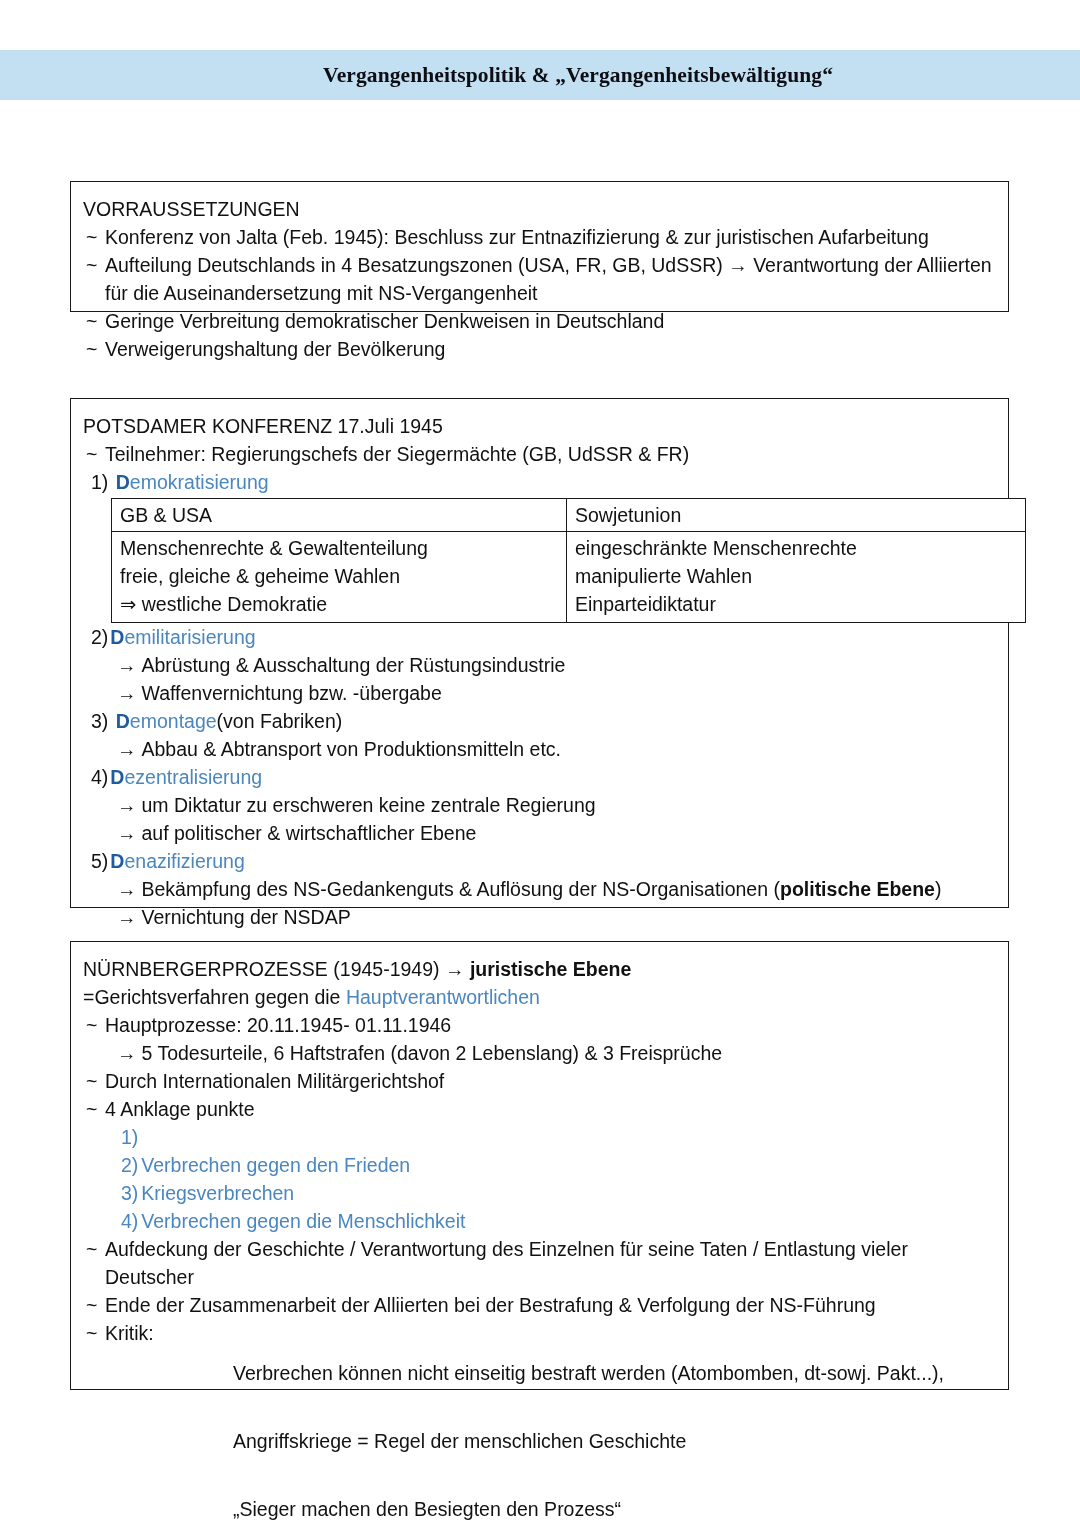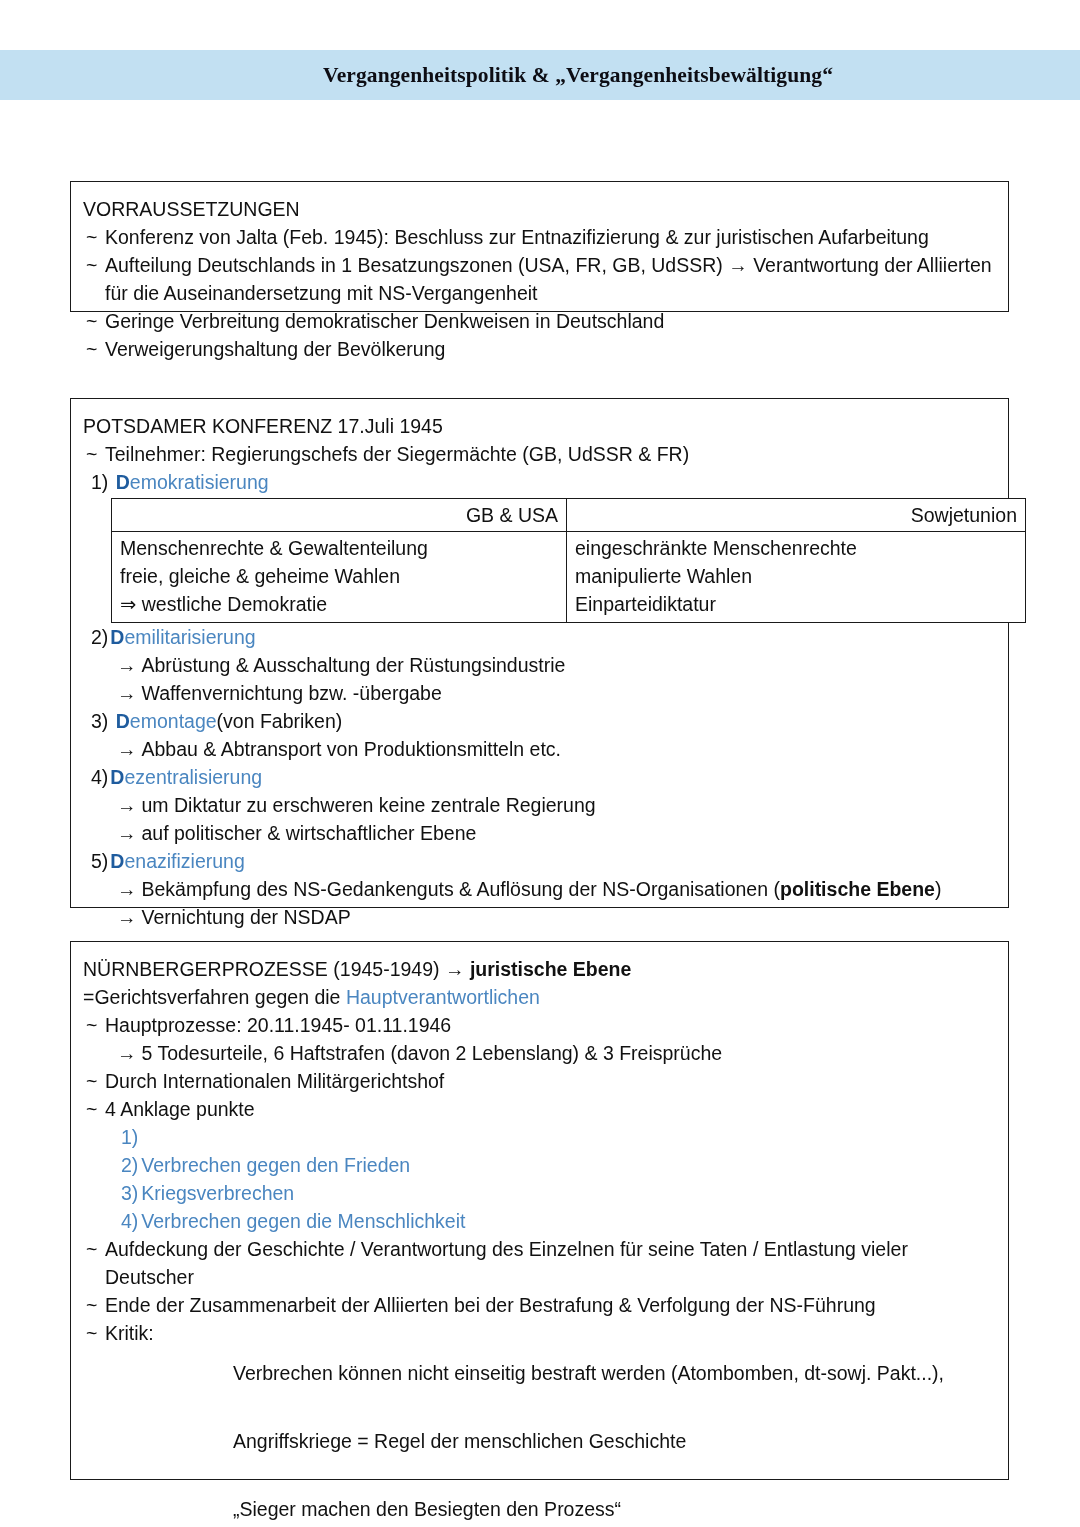--- a/index.html
+++ b/index.html
@@ -42,21 +42,21 @@
   .box {
     position: absolute;
     left: 70px;
     width: 939px;
     border: 1.5px solid #1a1a1a;
     box-sizing: border-box;
     background: #ffffff;
   }
   #box-vorraussetzungen { top: 181px; height: 131px; }
   #box-potsdam         { top: 398px; height: 510px; }
-  #box-nuernberg       { top: 941px; height: 539px; }
+  #box-nuernberg       { top: 941px; height: 449px; }
 
   .box-inner {
     padding: 13px 14px 10px 12px;
   }
 
   .head-line {
     font-size: 19.5px;
     line-height: 28px;
     white-space: nowrap;
   }
@@ -126,21 +126,21 @@
     background: #ffffff;
   }
   .dtable td, .dtable th {
     border: 1.5px solid #1a1a1a;
     font-size: 19.5px;
     line-height: 28px;
     font-weight: normal;
     vertical-align: top;
     padding: 2px 8px 4px 8px;
   }
-  .dtable th { text-align: right; padding-bottom: 2px; }
+  .dtable th { text-align: left; padding-bottom: 2px; }
   .dtable .col-a { width: 438px; }
   .dtable .col-b { width: 442px; }
   .cellline { white-space: nowrap; }
 
   
   .kritik-row {
     display: flex;
     align-items: flex-start;
     font-size: 19.5px;
     line-height: 28px;
@@ -159,21 +159,21 @@
   <div class="box-inner">
     <div class="head-line">VORRAUSSETZUNGEN</div>
 
     <div class="tilde-row">
       <span class="tilde">~</span>
       <span class="body">Konferenz von Jalta (Feb. 1945): Beschluss zur Entnazifizierung &amp; zur juristischen Aufarbeitung</span>
     </div>
 
     <div class="tilde-row">
       <span class="tilde">~</span>
-      <span class="body">Aufteilung Deutschlands in 1 Besatzungszonen (USA, FR, GB, UdSSR) → Verantwortung der Alliierten für die Auseinandersetzung mit NS-Vergangenheit</span>
+      <span class="body">Aufteilung Deutschlands in 4 Besatzungszonen (USA, FR, GB, UdSSR) → Verantwortung der Alliierten für die Auseinandersetzung mit NS-Vergangenheit</span>
     </div>
 
     <div class="tilde-row">
       <span class="tilde">~</span>
       <span class="body">Geringe Verbreitung demokratischer Denkweisen in Deutschland</span>
     </div>
 
     <div class="tilde-row">
       <span class="tilde">~</span>
       <span class="body">Verweigerungshaltung der Bevölkerung</span>

